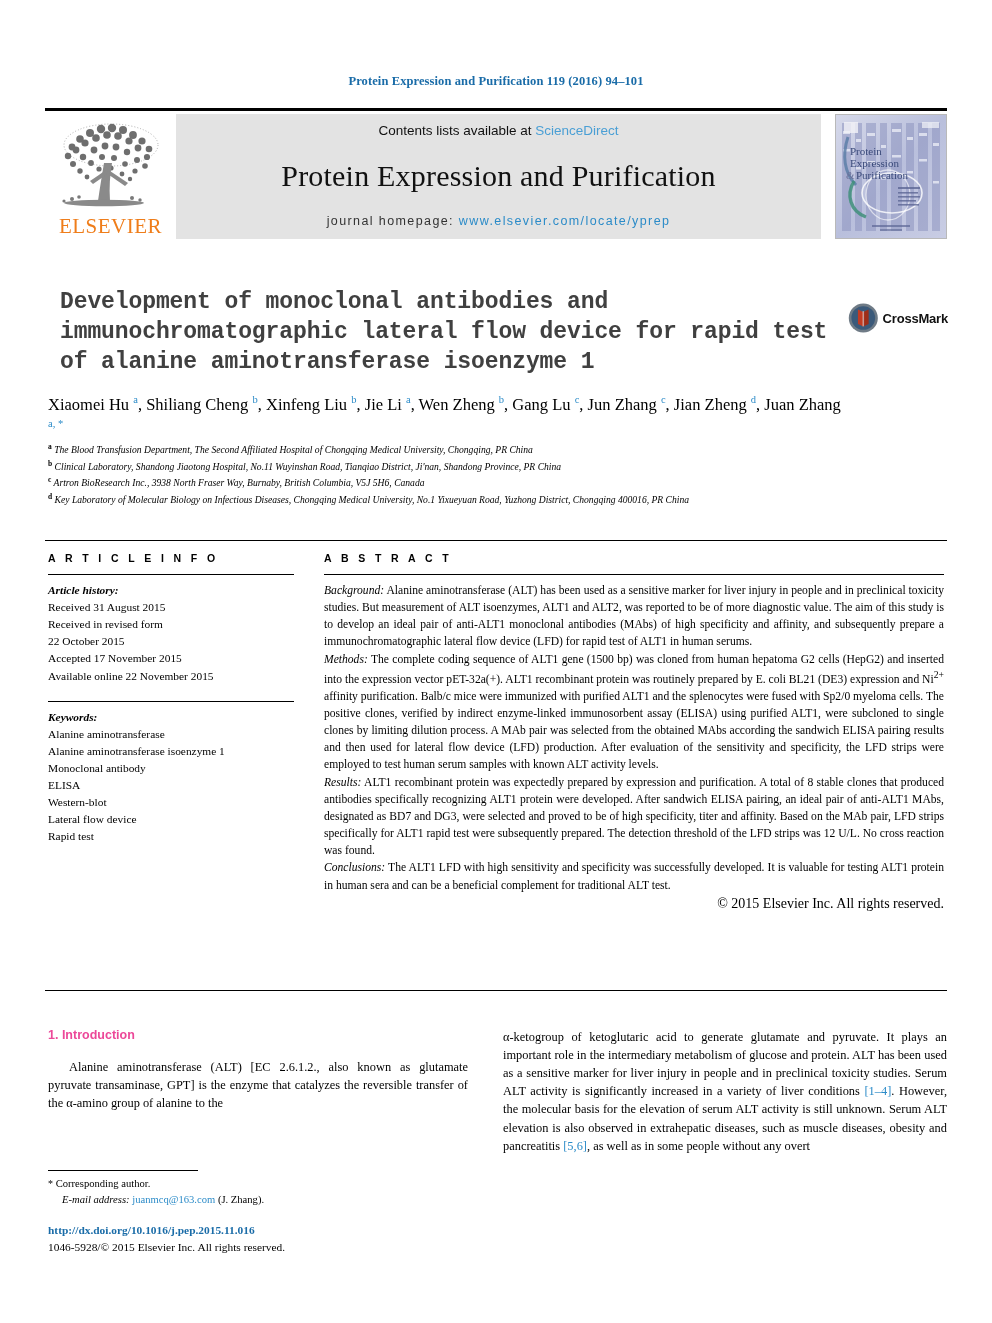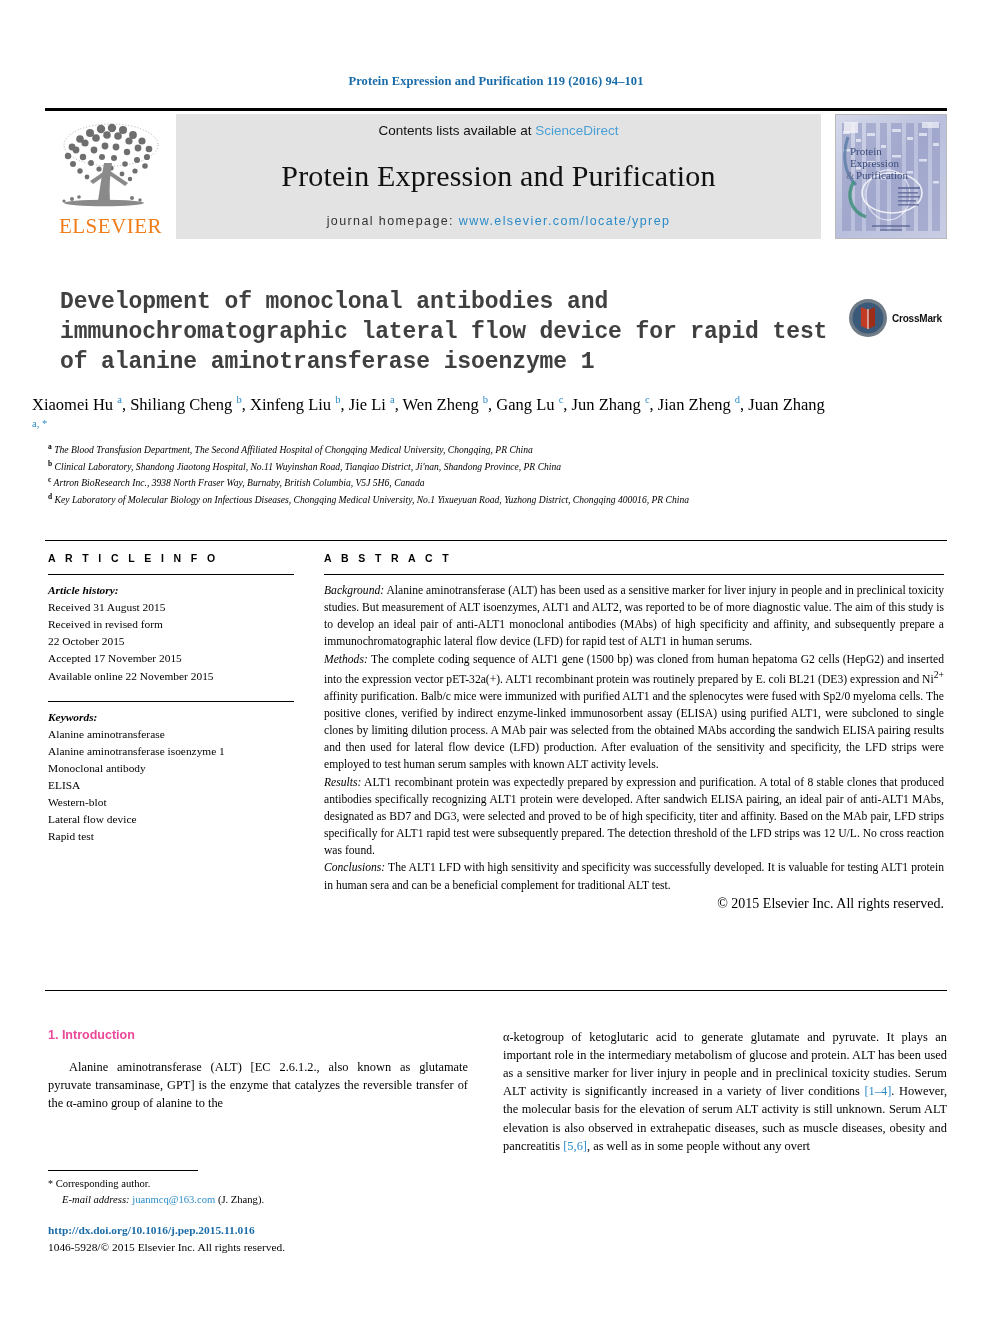--- a/index.html
+++ b/index.html
@@ -124,29 +124,29 @@
     position: absolute;
     top: 290px; left: 848px;
     width: 100px; height: 56px;
     display: flex;
     align-items: center;
     gap: 4px;
   }
   .crossmark-label {
     font-family: "Liberation Sans", sans-serif;
     font-weight: bold;
-    font-size: 10px;
+    font-size: 13px;
     color: #111;
     letter-spacing: -0.2px;
   }
 
   
   .authors {
     position: absolute;
-    top: 392px; left: 32px;
+    top: 392px; left: 48px;
     width: 800px;
     font-family: "Liberation Serif", serif;
     font-size: 16.5px;
     line-height: 1.45;
     color: #000;
   }
   .authors sup { color: #2b8bc8; font-size: 10.5px; }
 
   
   .affils {

